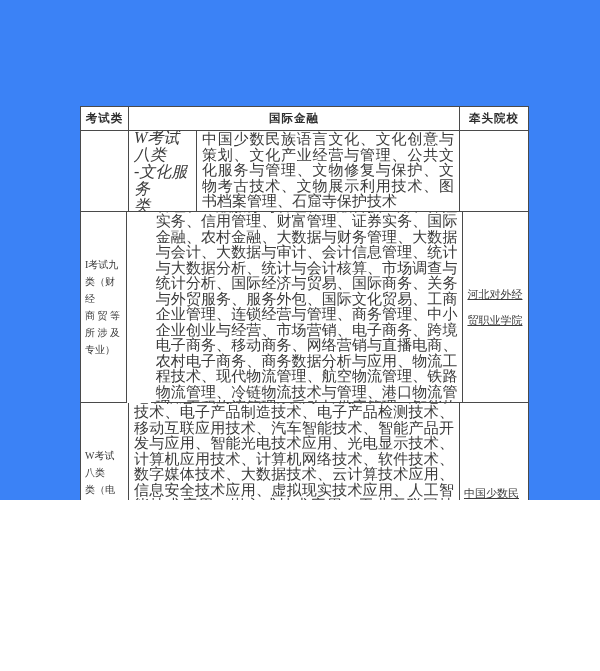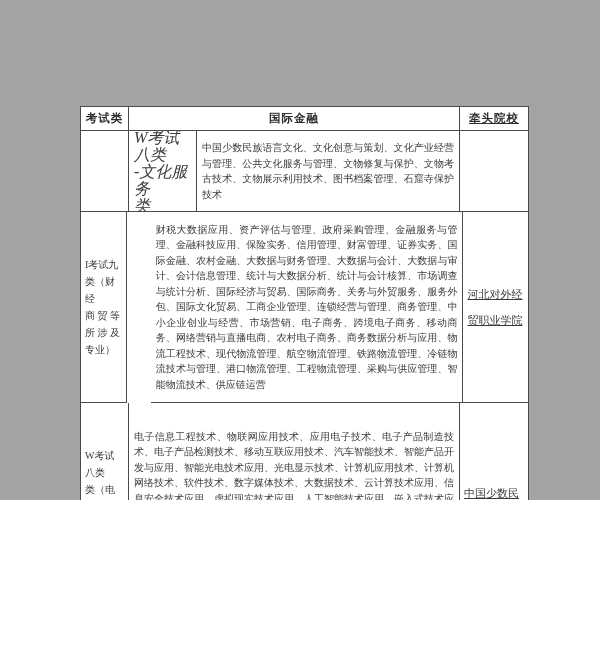--- a/index.html
+++ b/index.html
@@ -8,21 +8,21 @@
     background: #ffffff;
     width: 600px;
     height: 671px;
     font-family: "Liberation Serif", "DejaVu Serif", serif;
     color: #333333;
   }
   .page {
     position: relative;
     width: 600px;
     height: 500px;
-    background: #a3a3a3;
+    background: #3b82f6;
     overflow: hidden;
   }
   .doc-table {
     position: absolute;
     left: 80px;
     top: 106px;
     width: 449px;
     border: 1px solid #4a4a4a;
     box-sizing: border-box;
     background: #ffffff;
@@ -69,21 +69,21 @@
     font-style: italic;
   }
   .majors-cell {
     display: flex;
     align-items: center;
     padding: 2px 5px;
   }
   .majors-cell > span {
     display: block;
     width: 100%;
-    font-size: 10px;
+    font-size: 15px;
     line-height: 15.5px;
     text-align: justify;
     text-justify: inter-character;
     color: #3a3a3a;
   }
   .college-cell {
     display: flex;
     align-items: center;
     padding: 0 4px;
     font-size: 11px;
@@ -94,21 +94,21 @@
 </style>
 </head>
 <body>
 
 <div class="page">
   <div class="doc-table">
 
     <div class="tr" style="height:24px;">
       <div class="c h" style="width:48px;">考试类</div>
       <div class="c h" style="width:331px;">国际金融</div>
-      <div class="c h nr" style="width:68px;text-decoration:underline;">牵头院校</div>
+      <div class="c h nr" style="width:68px;">牵头院校</div>
     </div>
 
     <div class="tr" style="height:81px;">
       <div class="c cat-cell" style="width:48px;"></div>
       <div class="c subcat-cell" style="width:68px;">W考试八类
 -文化服务
 类</div>
       <div class="c majors-cell" style="width:263px;">
         <span>中国少数民族语言文化、文化创意与策划、文化产业经营与管理、公共文化服务与管理、文物修复与保护、文物考古技术、文物展示利用技术、图书档案管理、石窟寺保护技术</span>
       </div>

